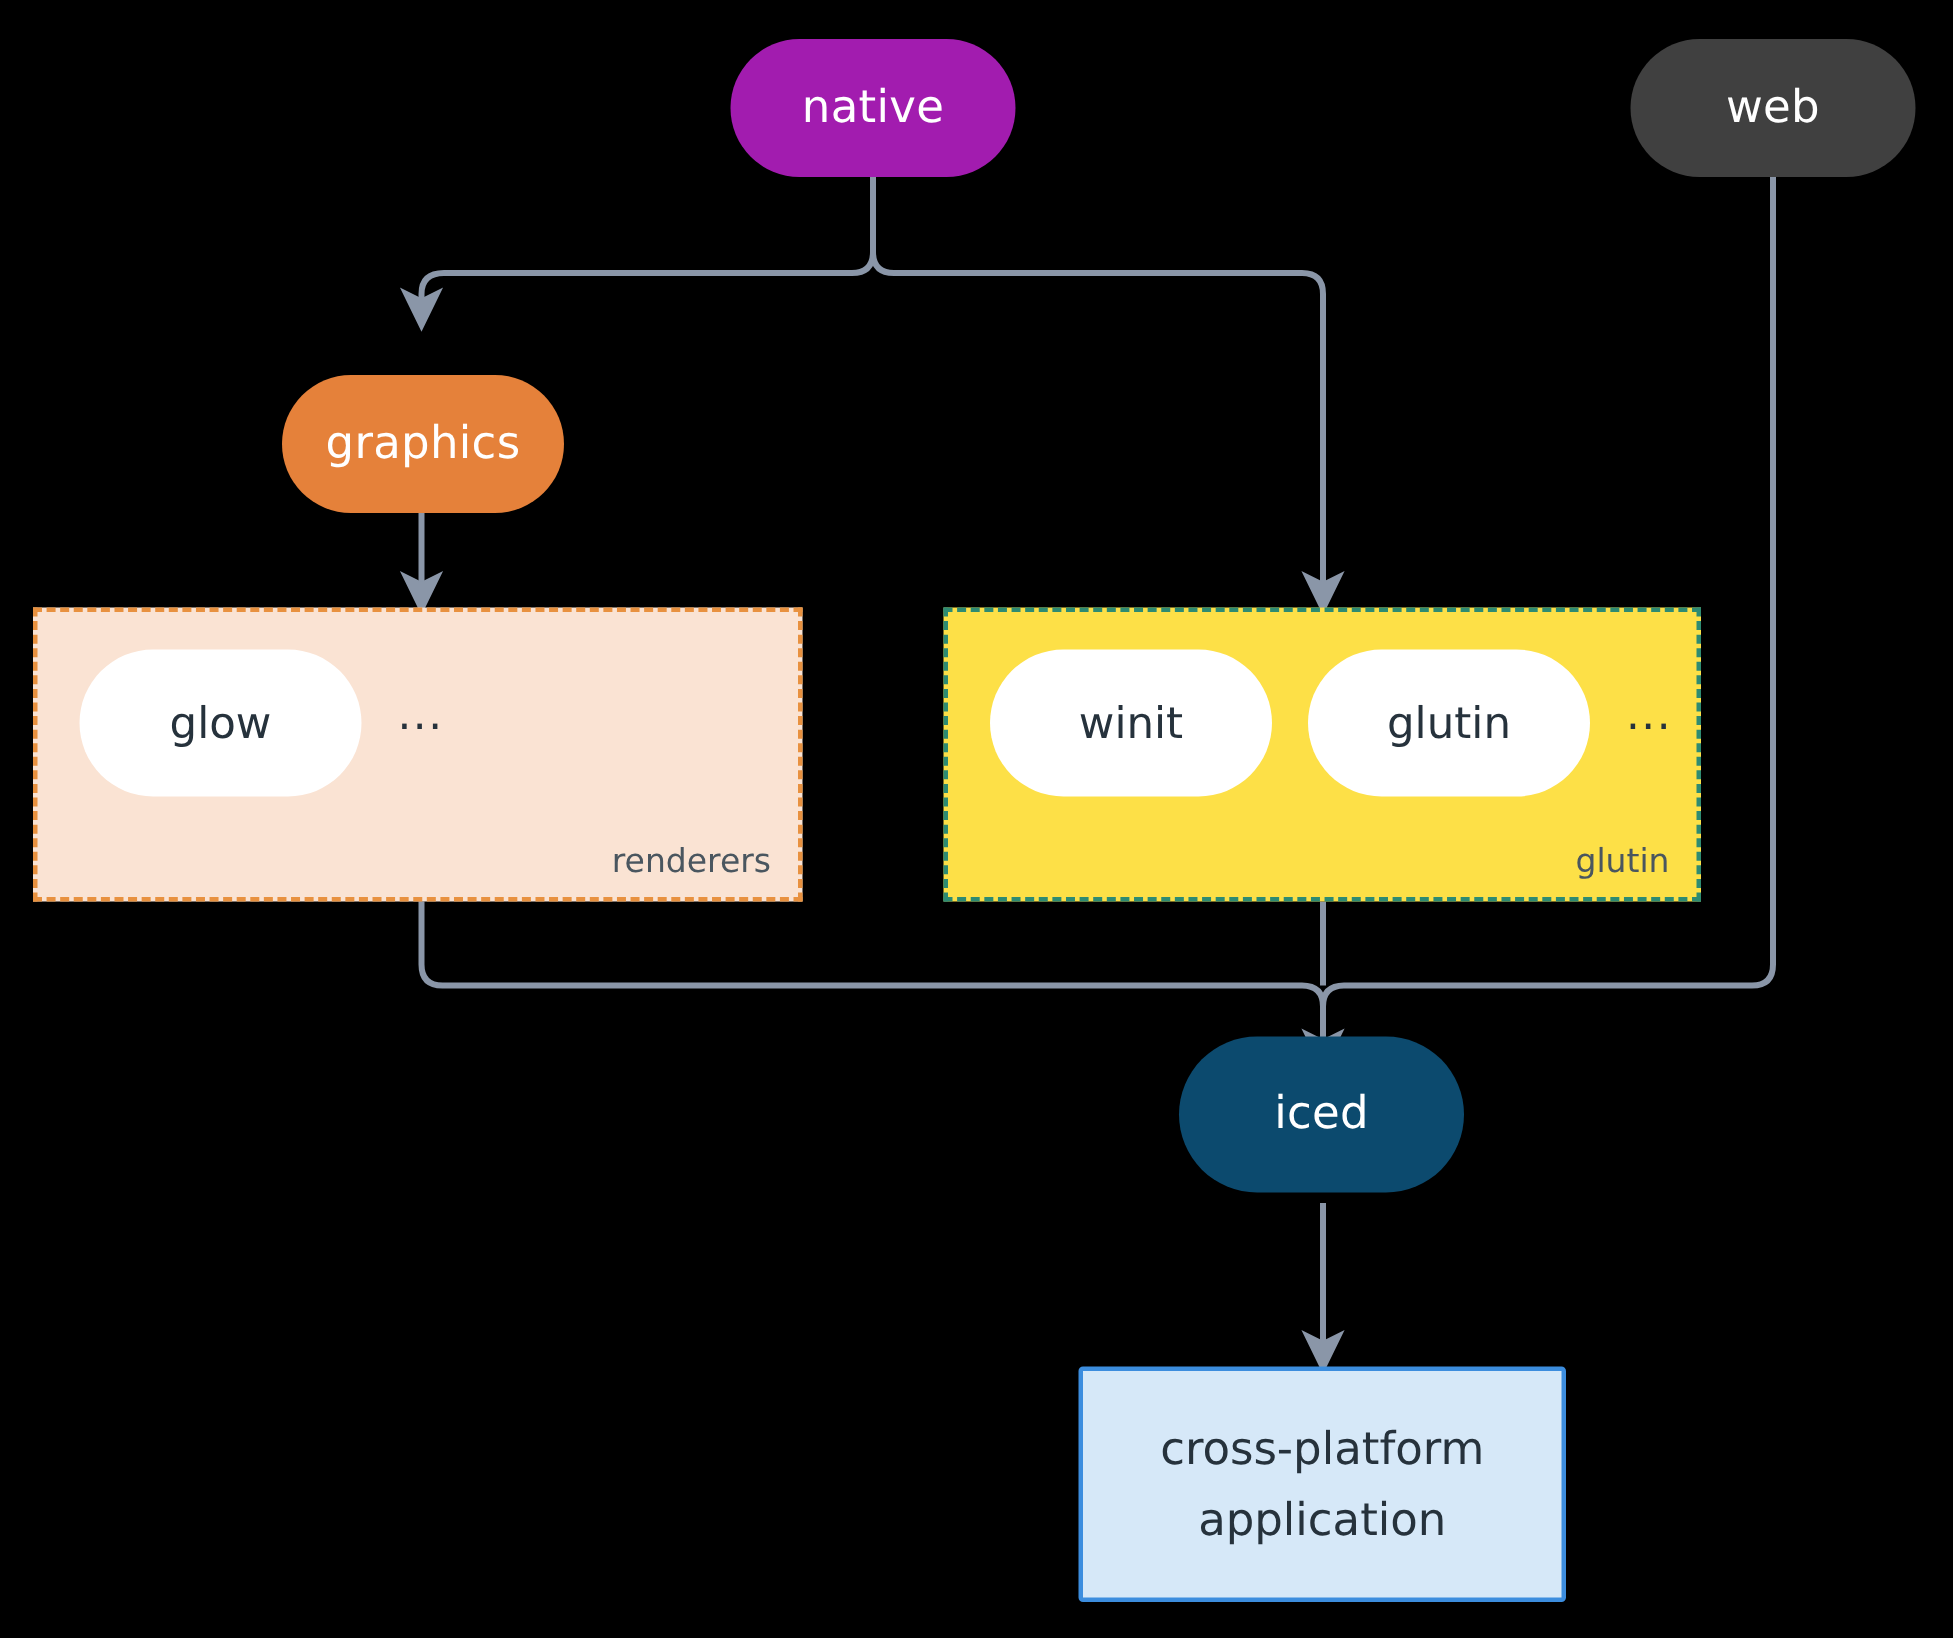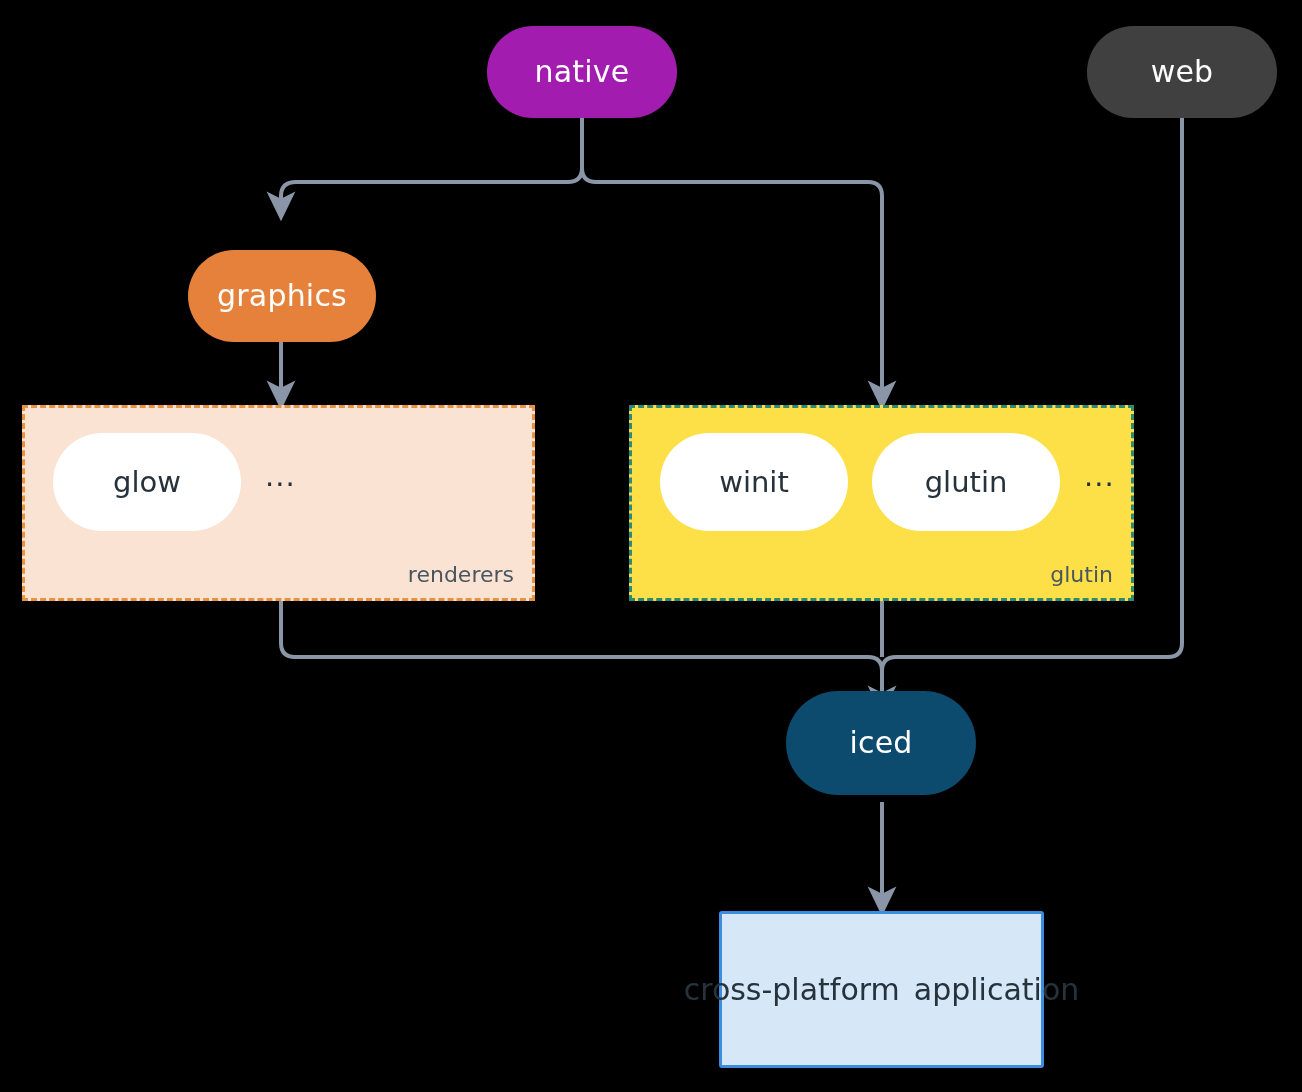--- a/index.html
+++ b/index.html
@@ -116,21 +116,21 @@
 
   
   .app-box {
     position: absolute;
     left: 719px; top: 911px; width: 325px; height: 157px;
     box-sizing: border-box;
     background: #D6E8F8;
     border: 3px solid #3C8DDE;
     border-radius: 3px;
     display: flex;
-    flex-direction: row;
+    flex-direction: column;
     align-items: center;
     justify-content: center;
     gap: 14px;
     color: #26323C;
     font-size: 30px;
     line-height: 1.1;
   }
   .app-box span { white-space: nowrap; }
 </style>
 </head>

